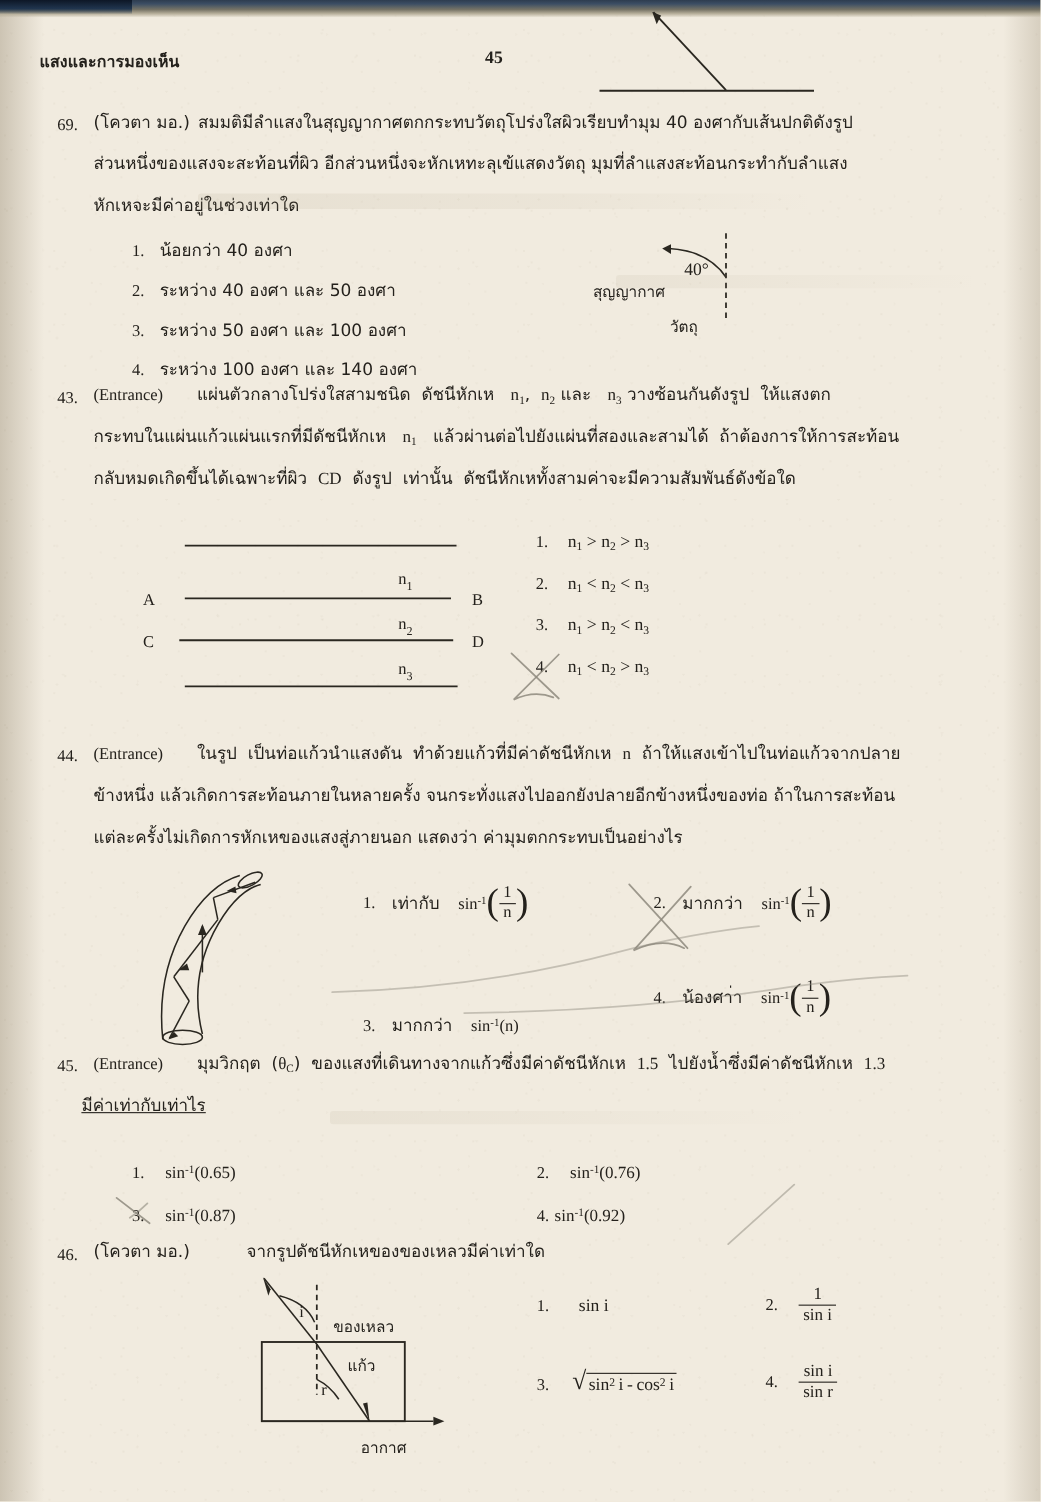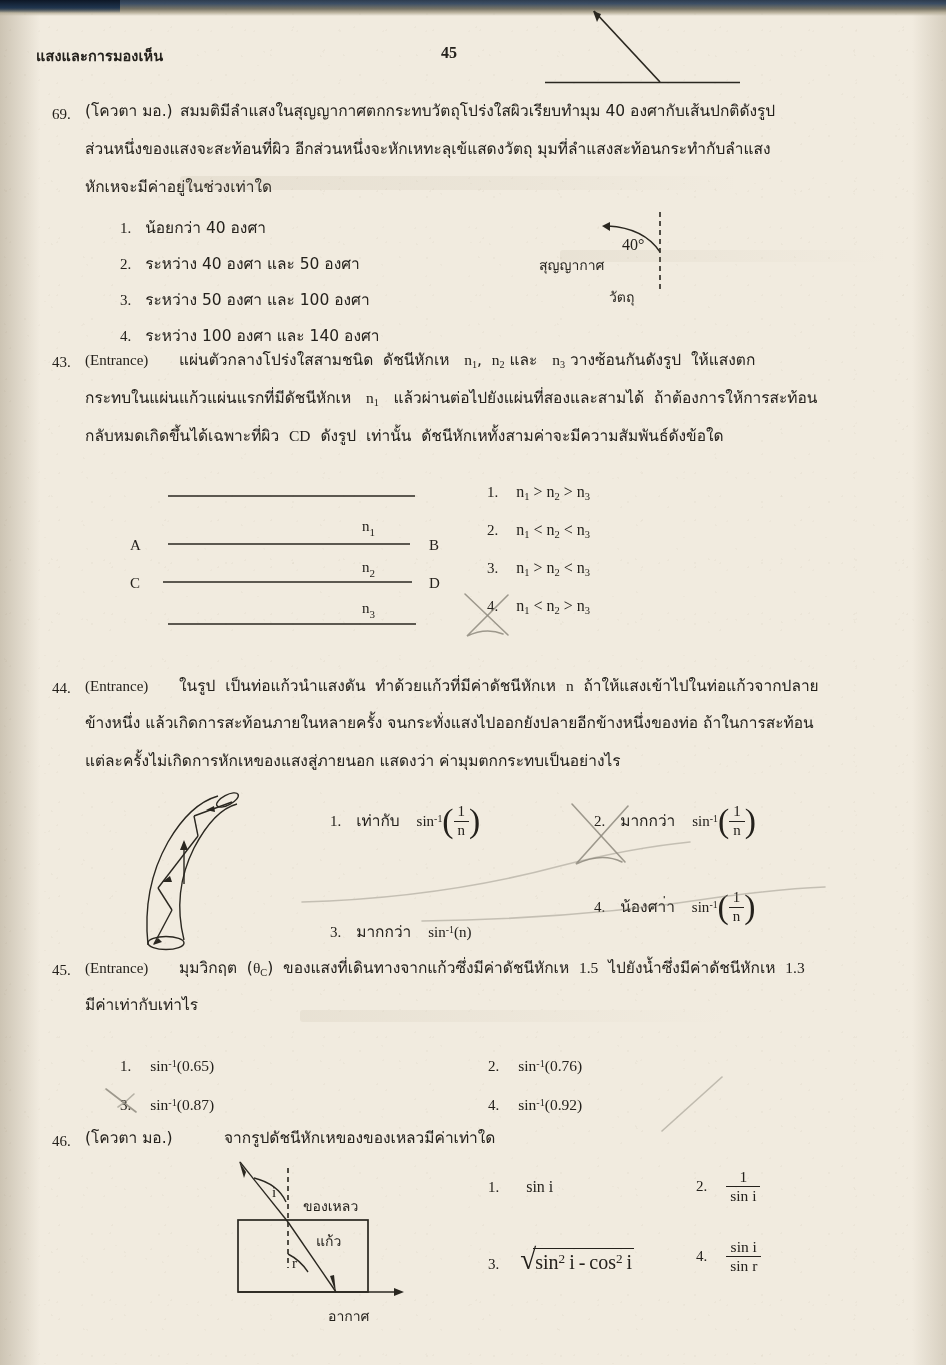--- a/index.html
+++ b/index.html
@@ -268,39 +268,39 @@
   <svg style="left:420px;top:885px;" width="420" height="45">
     <path class="pencil" d="M 2 36 Q 160 34 300 12 Q 360 4 405 2" style="opacity:.45;"></path>
   </svg>
 
   <div class="qblock" style="left:52px;top:962px;width:868px;">
     <div class="qnum">45.</div>
     <div class="qline sr" style="left:33px;top:-1px;font-size:15px;">(Entrance)</div>
     <div class="qline th" style="left:127px;top:-2px;">
       มุมวิกฤต&nbsp; (<span class="sr">θ<sub>C</sub></span>)&nbsp; ของแสงที่เดินทางจากแก้วซึ่งมีค่าดัชนีหักเห&nbsp; <span class="sr">1.5</span>&nbsp; ไปยังน้ำซึ่งมีค่าดัชนีหักเห&nbsp; <span class="sr">1.3</span>
     </div>
-    <div class="qline th" style="left:33px;top:36px;">มีค่าเท่ากับเท่าไร</div>
+    <div class="qline th" style="left:22px;top:36px;text-decoration:underline;">มีค่าเท่ากับเท่าไร</div>
   </div>
 
   <div class="qblock" style="left:120px;top:1057px;width:600px;">
     <div class="choice" style="left:0;top:0;">
       <span class="cn">1.</span>
       <span class="sr" style="margin-left:14px;font-size:15.5px;">sin<sup>-1</sup>(0.65)</span>
     </div>
     <div class="choice" style="left:368px;top:0;">
       <span class="cn">2.</span>
       <span class="sr" style="margin-left:14px;font-size:15.5px;">sin<sup>-1</sup>(0.76)</span>
     </div>
     <div class="choice" style="left:0;top:39px;">
       <span class="cn">3.</span>
       <span class="sr" style="margin-left:14px;font-size:15.5px;">sin<sup>-1</sup>(0.87)</span>
     </div>
     <div class="choice" style="left:368px;top:39px;">
       <span class="cn">4.</span>
-      <span class="sr" style="margin-left:14px;font-size:15.5px;text-align:center;">sin<sup>-1</sup>(0.92)</span>
+      <span class="sr" style="font-size:15.5px;text-align:center;">sin<sup>-1</sup>(0.92)</span>
     </div>
   </div>
   <svg style="left:104px;top:1086px;" width="46" height="38">
     <path class="pencil" d="M 2 3 L 32 26"></path>
     <path class="pencil" d="M 30 8 Q 22 16 14 21" style="opacity:.6;"></path>
   </svg>
   <svg style="left:660px;top:1075px;" width="70" height="60">
     <path class="pencil" d="M 2 56 L 62 2" style="opacity:.5;"></path>
   </svg>
 
@@ -339,21 +339,21 @@
     <div class="choice" style="left:0;top:0;">
       <span class="cn">1.</span>
       <span class="sr" style="margin-left:22px;font-size:16px;">sin i</span>
     </div>
     <div class="choice" style="left:208px;top:-8px;">
       <span class="cn" style="vertical-align:middle;">2.</span>
       <span class="sr" style="margin-left:14px;font-size:15.5px;"><span class="frac"><span class="n">1</span><span class="d">sin&nbsp;i</span></span></span>
     </div>
     <div class="choice" style="left:0;top:70px;">
       <span class="cn">3.</span>
-      <span class="sr" style="margin-left:16px;font-size:20px;text-align:right;"><span class="rad"><span class="radbar">sin<sup>2</sup> i - cos<sup>2</sup> i</span></span></span>
+      <span class="sr" style="margin-left:16px;font-size:16px;text-align:right;"><span class="rad"><span class="radbar">sin<sup>2</sup> i - cos<sup>2</sup> i</span></span></span>
     </div>
     <div class="choice" style="left:208px;top:62px;">
       <span class="cn" style="vertical-align:middle;">4.</span>
       <span class="sr" style="margin-left:14px;font-size:15.5px;"><span class="frac"><span class="n">sin&nbsp;i</span><span class="d">sin&nbsp;r</span></span></span>
     </div>
   </div>
 
   <div style="position:absolute;left:180px;top:176px;width:560px;height:14px;background:linear-gradient(90deg,rgba(160,148,120,.13),rgba(160,148,120,.07) 60%,rgba(160,148,120,0));border-radius:3px;"></div>
   <div style="position:absolute;left:300px;top:1010px;width:430px;height:12px;background:linear-gradient(90deg,rgba(160,148,120,.11),rgba(160,148,120,0));border-radius:3px;"></div>
   <div style="position:absolute;left:560px;top:250px;width:330px;height:12px;background:linear-gradient(90deg,rgba(160,148,120,.10),rgba(160,148,120,0));border-radius:3px;"></div>

